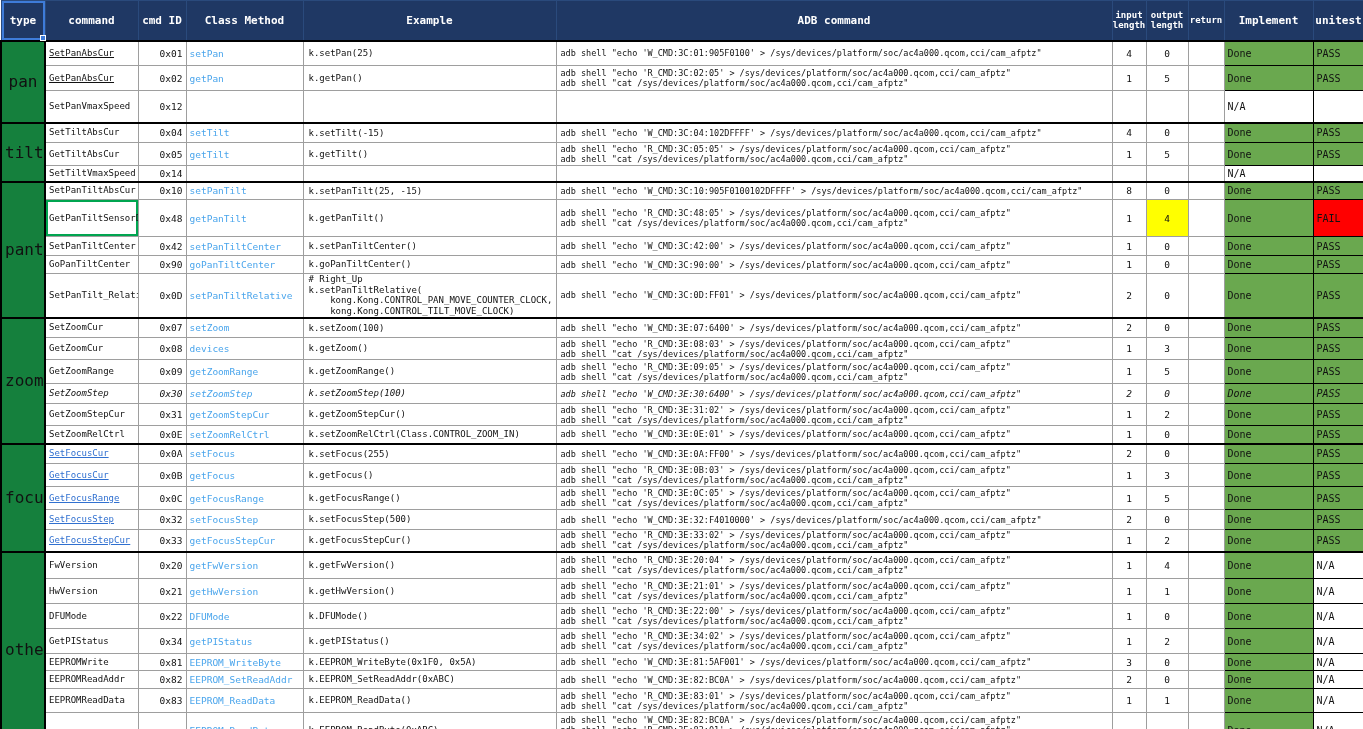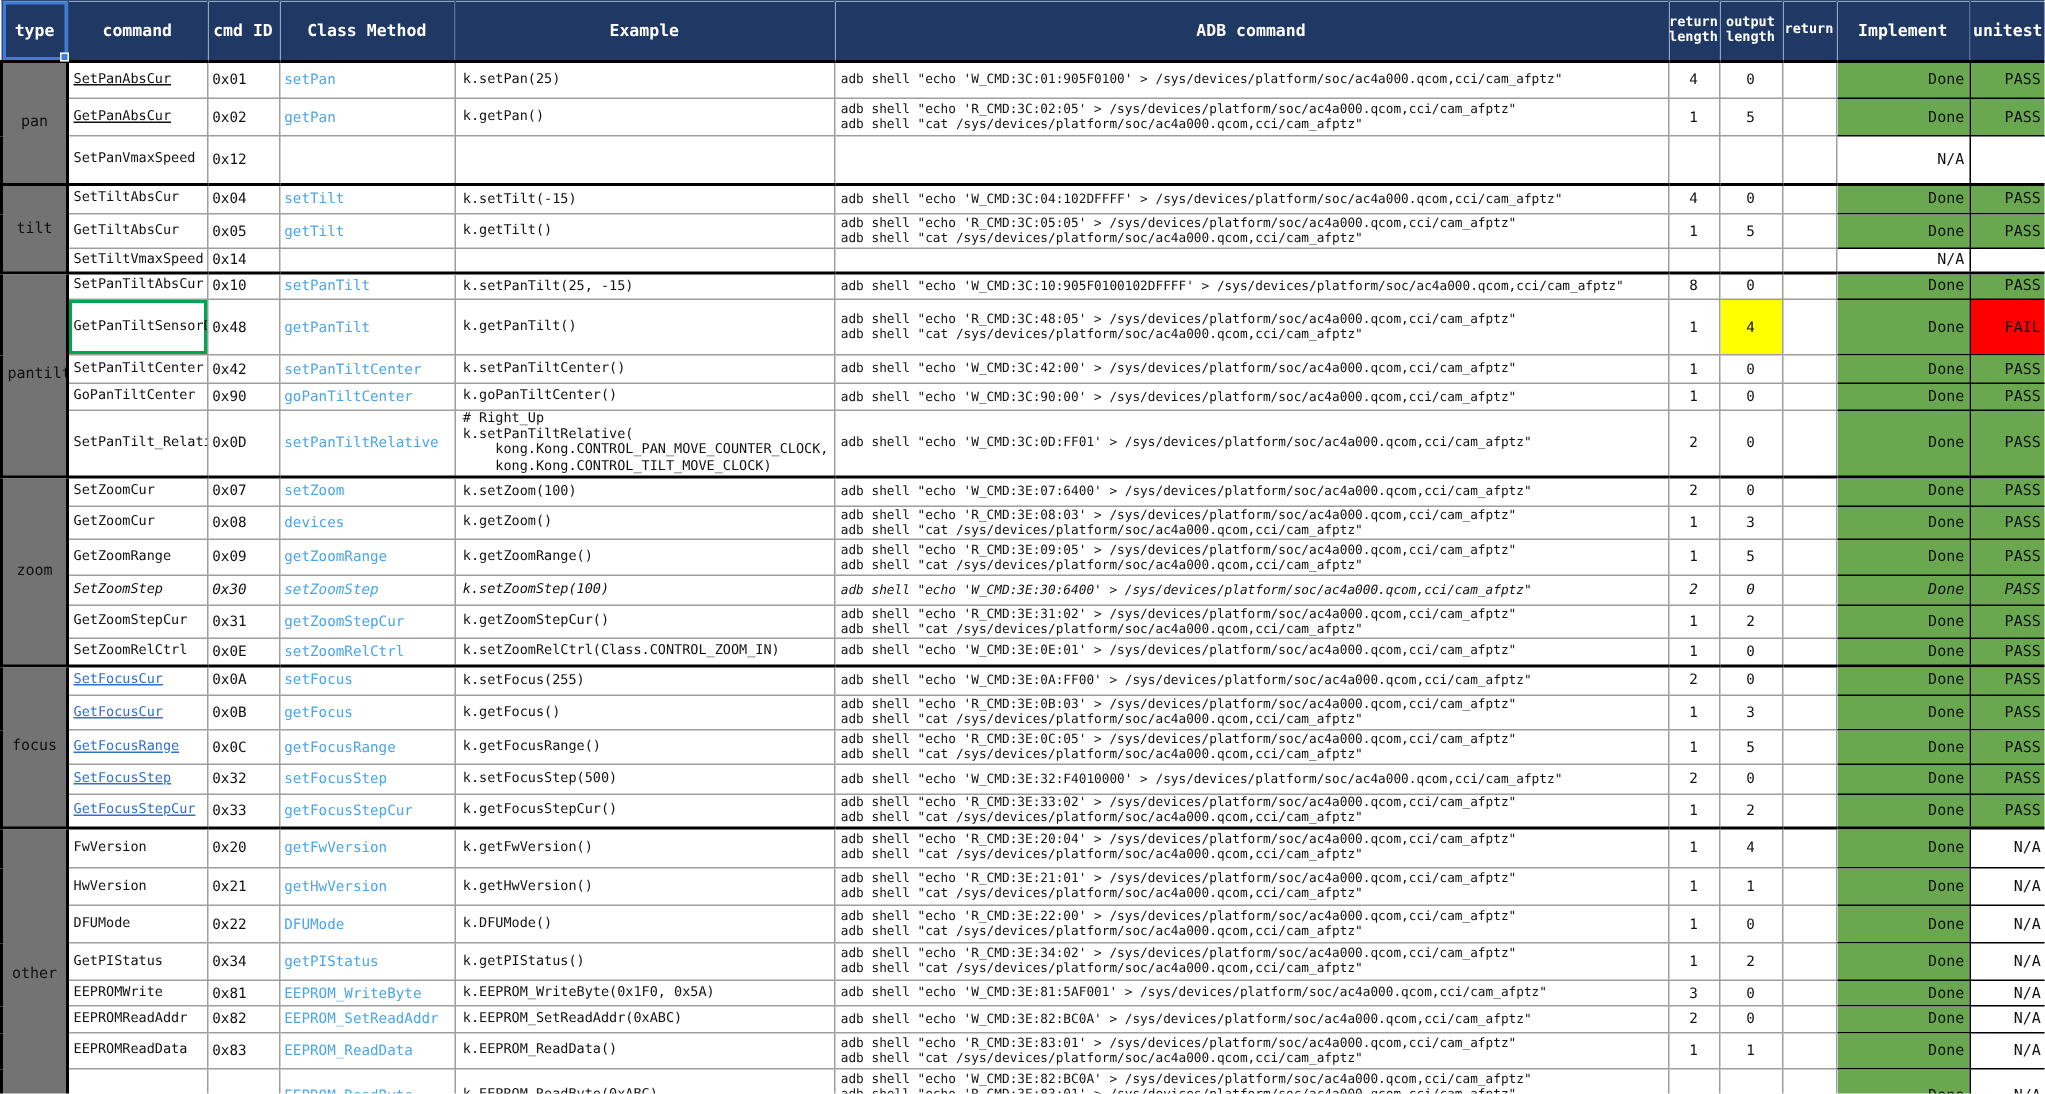--- a/index.html
+++ b/index.html
@@ -12,31 +12,31 @@
     border:1px solid #2a4a7c; height:40px; text-align:center;
     position:relative; line-height:11px;
   }
   th.small { font-size:9px; line-height:10px; }
   td {
     border:1px solid #9e9e9e; font-size:9.5px; color:#111;
     vertical-align:middle; overflow:hidden; padding:0 3px; line-height:11px;
   }
   tr.sec-start td { border-top:2px solid #000; }
   td.type-cell { border-left:2px solid #000; border-right:2px solid #000;
-                 text-align:center; font-size:10px; background:#737373; }
+                 text-align:center; font-size:16px; background:#15803d; }
   td.cmd  { font-size:9px; white-space:nowrap; }
   td.cmd.u    { text-decoration:underline; }
   td.cmd.link { text-decoration:underline; color:#3070d0; }
   td.cmd.hl   { box-shadow: inset 0 0 0 2px #00a550; }
-  td.cmdid  { text-align:left; font-size:9.5px; }
+  td.cmdid  { text-align:right; font-size:9.5px; }
   td.method { color:#4aa5ec; font-size:9.5px; white-space:nowrap; }
   td.example{ font-size:9px;  white-space:pre; line-height:10.5px; padding-left:5px; }
   td.adb    { font-size:8.5px; white-space:pre; line-height:10px; padding-left:4px; }
   td.num    { text-align:center; font-size:9.5px; }
-  td.status { text-align:right; font-size:10px; border:1px solid #000; }
+  td.status { text-align:left; font-size:10px; border:1px solid #000; }
   tr.sec-start td.status { border-top:2px solid #000; }
   td.bg-g { background:#6aa84f; }
   td.bg-r { background:#ff0000; }
   td.bg-y { background:#ffff00; }
   
   .sel-box { position:absolute; inset:0; border:2px solid #3e7cd9; pointer-events:none; }
   .sel-handle { position:absolute; right:-3px; bottom:-3px; width:6px; height:6px;
                 background:#3e7cd9; border:1px solid #fff; }
 </style>
 </head>
@@ -60,21 +60,21 @@
     <thead>
       <tr id="hdr-row">
           <th>type<div class="sel-box">
               <div class="sel-handle"></div>
             </div></th>
           <th>command</th>
           <th>cmd ID</th>
           <th>Class Method</th>
           <th>Example</th>
           <th>ADB command</th>
-          <th class="small">return length</th>
+          <th class="small">input length</th>
           <th class="small">output length</th>
           <th class="small">return</th>
           <th>Implement</th>
           <th>unitest</th>
         </tr>
     </thead>
     <tbody id="tbody">
         <tr class="sec-start" style="height: 25px;">
           <td class="type-cell" rowspan="3">pan</td>
           <td class="cmd u">SetPanAbsCur</td>

